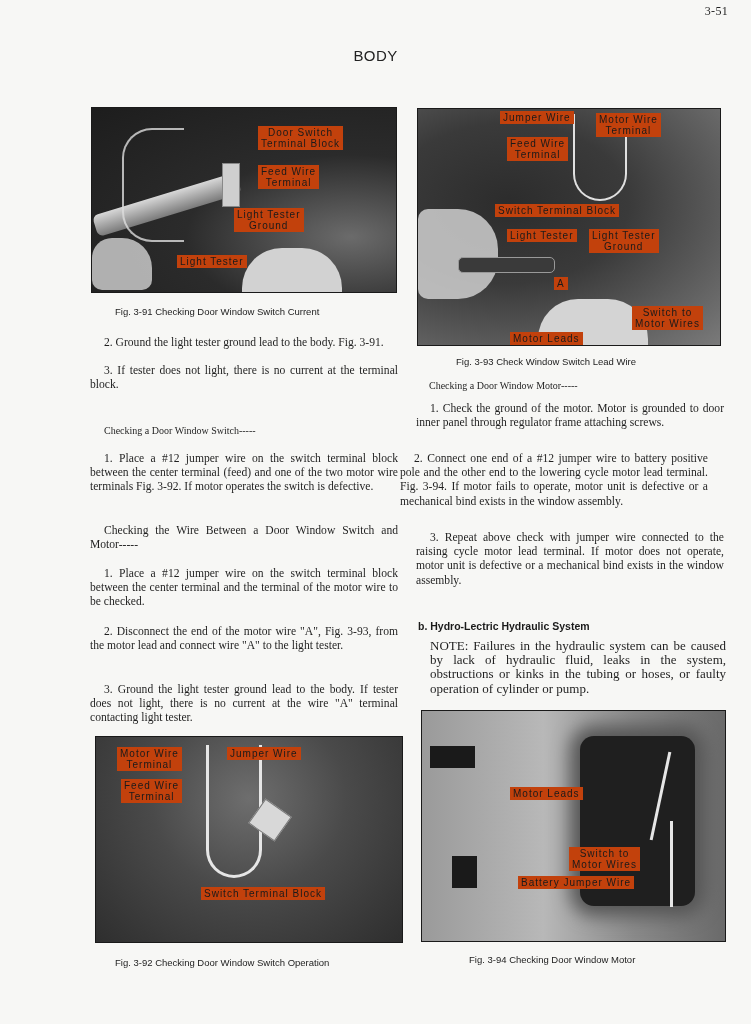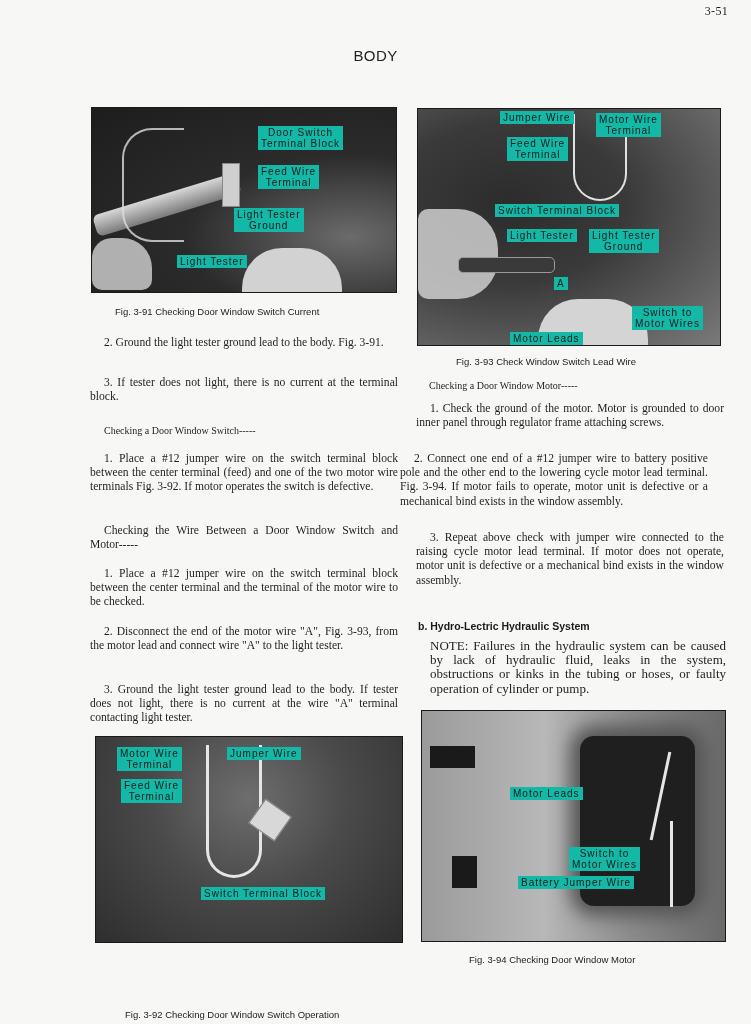--- a/index.html
+++ b/index.html
@@ -16,21 +16,21 @@
   .section-title {
     left: 0; width: 100%; top: 47px; text-align: center;
     font-family: "Liberation Sans", "DejaVu Sans", sans-serif;
     font-size: 15px; color: #222; letter-spacing: 0.4px;
   }
   .photo {
     border: 1.5px solid #1a1a1a; overflow: hidden;
   }
   .photo .bg { position: absolute; inset: 0; }
   .callout {
-    position: absolute; background: #14b8a6; color: #1a1a1a;
+    position: absolute; background: #c2410c; color: #1a1a1a;
     font-family: "Liberation Sans", "DejaVu Sans", sans-serif;
     font-size: 10px; letter-spacing: 1px; line-height: 11px;
     padding: 1px 3px; text-align: center; white-space: nowrap;
   }
   .caption {
     font-family: "Liberation Sans", "DejaVu Sans", sans-serif;
     font-size: 9.5px; color: #222; white-space: nowrap;
   }
   .para {
     font-size: 11.6px; line-height: 14.2px; text-align: justify;
@@ -85,21 +85,21 @@
   <div class="callout" style="left:171px;top:120px;white-space:pre;">Light Tester
 Ground</div>
   <div class="callout" style="left:136px;top:168px;">A</div>
   <div class="callout" style="left:214px;top:197px;white-space:pre;">Switch to
 Motor Wires</div>
   <div class="callout" style="left:92px;top:223px;">Motor Leads</div>
 </div>
 <div class="abs caption" style="left:456px;top:356px;">Fig. 3-93  Check Window Switch Lead Wire</div>
 
 <div class="abs para" style="left:90px;top:336px;"><span class="ind"></span><span>2. Ground the light tester ground lead to the body. Fig. 3-91.</span></div>
-<div class="abs para" style="left:90px;top:376px;"><span class="ind"></span><span>3. If tester does not light, there is no current at the terminal block.</span></div>
+<div class="abs para" style="left:90px;top:364px;"><span class="ind"></span><span>3. If tester does not light, there is no current at the terminal block.</span></div>
 <div class="abs subhead" style="left:104px;top:424px;">Checking a Door Window Switch-----</div>
 <div class="abs para" style="left:90px;top:452px;"><span class="ind"></span><span>1. Place a #12 jumper wire on the switch terminal block between the center terminal (feed) and one of the two motor wire terminals Fig. 3-92. If motor operates the switch is defective.</span></div>
 <div class="abs para" style="left:90px;top:524px;"><span class="ind"></span><span>Checking the Wire Between a Door Window Switch and Motor-----</span></div>
 <div class="abs para" style="left:90px;top:567px;"><span class="ind"></span><span>1. Place a #12 jumper wire on the switch terminal block between the center terminal and the terminal of the motor wire to be checked.</span></div>
 <div class="abs para" style="left:90px;top:625px;"><span class="ind"></span><span>2. Disconnect the end of the motor wire "A", Fig. 3-93, from the motor lead and connect wire "A" to the light tester.</span></div>
 <div class="abs para" style="left:90px;top:683px;"><span class="ind"></span><span>3. Ground the light tester ground lead to the body. If tester does not light, there is no current at the wire "A" terminal contacting light tester.</span></div>
 
 <div class="abs subhead" style="left:429px;top:379px;">Checking a Door Window Motor-----</div>
 <div class="abs para" style="left:416px;top:402px;"><span class="ind"></span><span>1. Check the ground of the motor. Motor is grounded to door inner panel through regulator frame attaching screws.</span></div>
 <div class="abs para" style="left:400px;top:452px;"><span class="ind"></span><span>2. Connect one end of a #12 jumper wire to battery positive pole and the other end to the lowering cycle motor lead terminal. Fig. 3-94. If motor fails to operate, motor unit is defective or a mechanical bind exists in the window assembly.</span></div>
@@ -111,21 +111,21 @@
   <div class="bg" style="background: radial-gradient(ellipse at 50% 30%, #6e6e6e 0%, #4a4a4a 45%, #2e2e2e 100%);"></div>
   <div class="abs" style="left:110px;top:8px;width:50px;height:130px;border:3px solid #e6e6e6;border-top:none;border-radius:0 0 30px 30px;"></div>
   <div class="abs" style="left:158px;top:68px;width:30px;height:28px;background:#d8d8d8;border:1px solid #777;transform:rotate(35deg);"></div>
   <div class="callout" style="left:21px;top:10px;white-space:pre;">Motor Wire
 Terminal</div>
   <div class="callout" style="left:131px;top:10px;">Jumper Wire</div>
   <div class="callout" style="left:25px;top:42px;white-space:pre;">Feed Wire
 Terminal</div>
   <div class="callout" style="left:105px;top:150px;">Switch Terminal Block</div>
 </div>
-<div class="abs caption" style="left:115px;top:1009px;margin-left:10px;">Fig. 3-92  Checking Door Window Switch Operation</div>
+<div class="abs caption" style="left:115px;top:957px;">Fig. 3-92  Checking Door Window Switch Operation</div>
 
 <div class="abs photo" style="left:421px;top:710px;width:303px;height:230px;">
   <div class="bg" style="background: linear-gradient(90deg, #9a9a9a 0%, #b8b8b8 40%, #8a8a8a 70%, #6a6a6a 100%);"></div>
   <div class="abs" style="left:158px;top:25px;width:115px;height:170px;background:#1f1f1f;border-radius:14px;box-shadow:0 0 18px 10px #555;"></div>
   <div class="abs" style="left:8px;top:35px;width:45px;height:22px;background:#1a1a1a;"></div>
   <div class="abs" style="left:30px;top:145px;width:25px;height:32px;background:#1a1a1a;"></div>
   <div class="abs" style="left:237px;top:40px;width:3px;height:90px;background:#e6e6e6;transform:rotate(12deg);"></div>
   <div class="abs" style="left:248px;top:110px;width:3px;height:86px;background:#e6e6e6;"></div>
   <div class="callout" style="left:88px;top:76px;">Motor Leads</div>
   <div class="callout" style="left:147px;top:136px;white-space:pre;">Switch to

